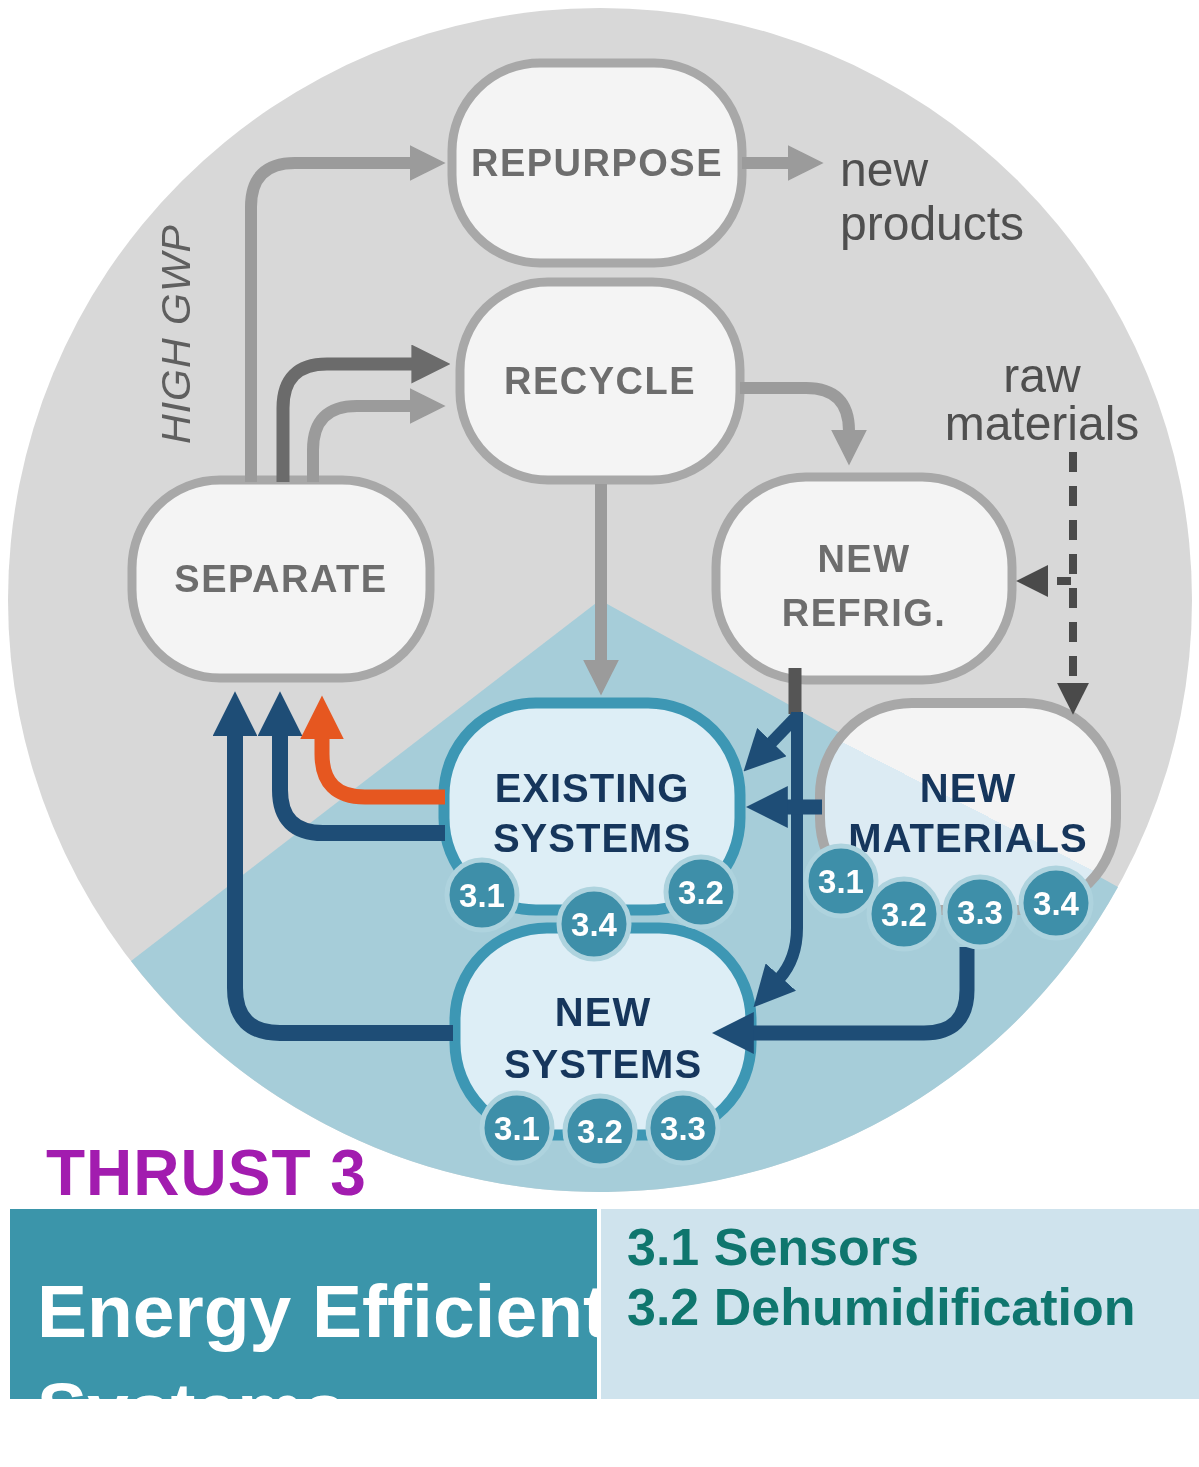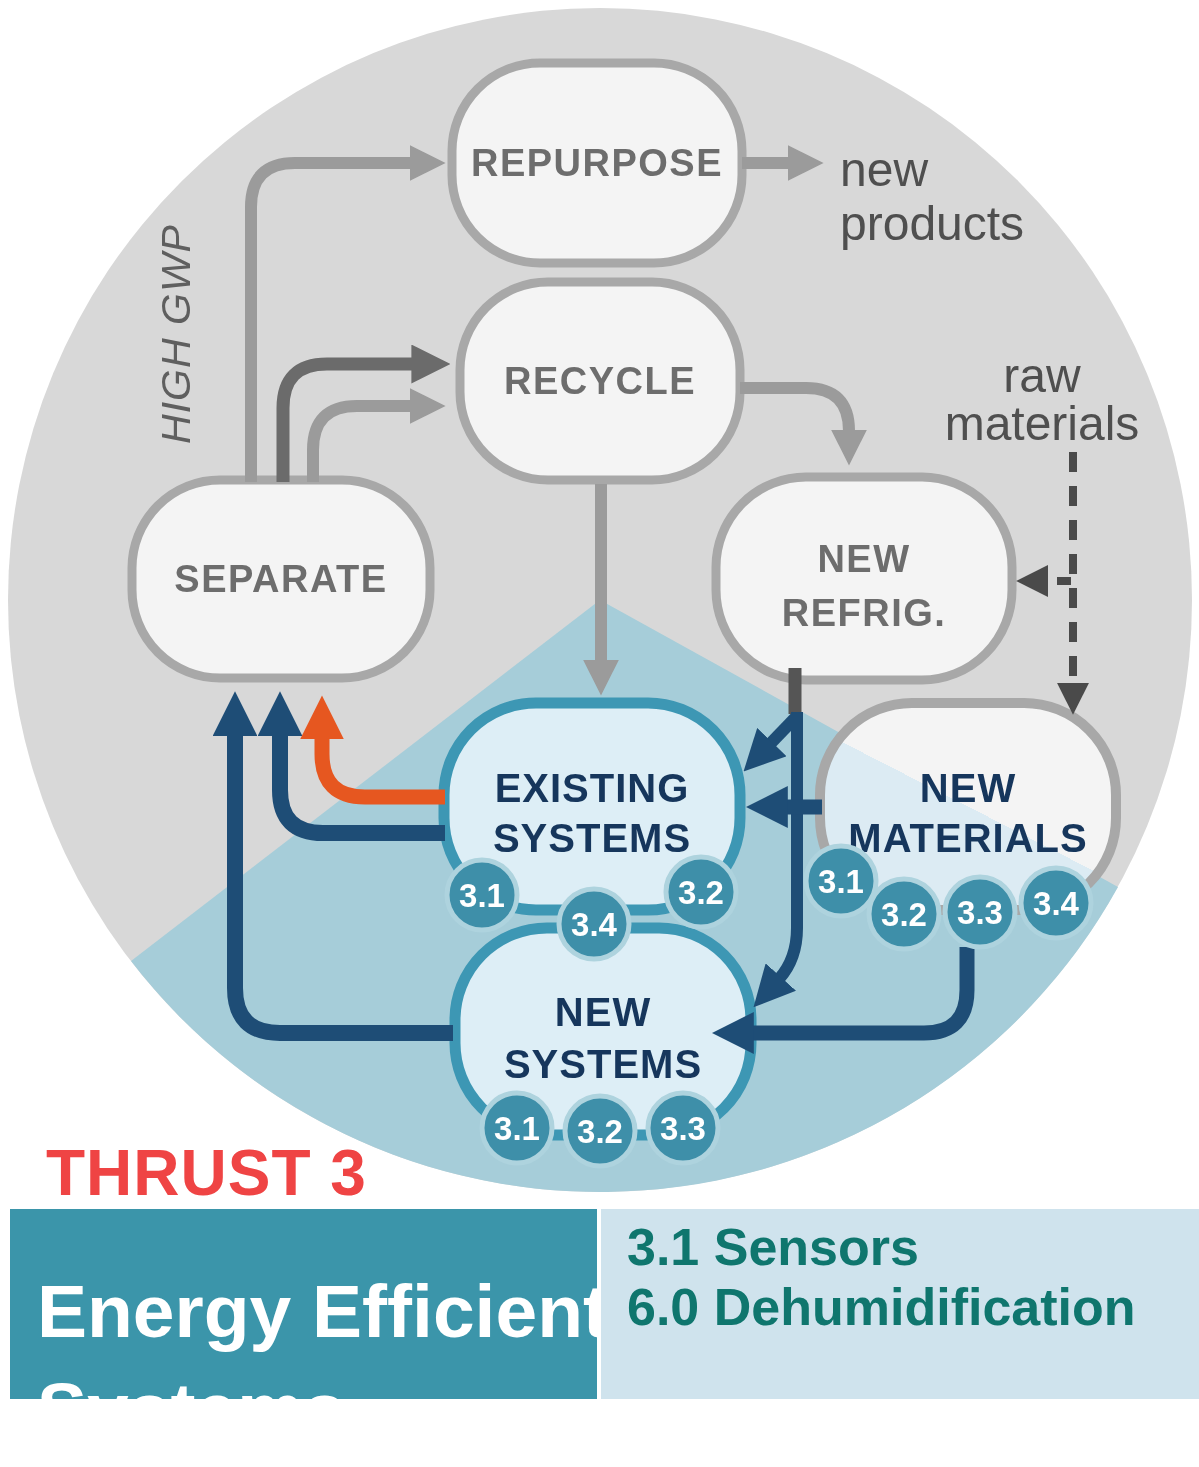--- a/index.html
+++ b/index.html
@@ -6,21 +6,21 @@
   .stage{position:relative;width:1199px;height:1399px;background:#ffffff;overflow:hidden;
          font-family:"Liberation Sans", sans-serif;}
   svg{position:absolute;left:0;top:0;display:block;}
   svg text{font-family:"Liberation Sans", sans-serif;}
   .node-label-gray{font-weight:bold;font-size:38px;fill:#6d6d6d;letter-spacing:1.5px;}
   .node-label-navy{font-weight:bold;font-size:40px;fill:#16365c;letter-spacing:1px;}
   .badge-text{font-weight:bold;font-size:33px;fill:#ffffff;}
   .side-note{font-size:48px;fill:#4f4f4f;}
   .high-gwp{font-size:41px;font-style:italic;fill:#5f5f5f;letter-spacing:1px;}
   .thrust{position:absolute;left:46px;top:1136px;font-size:64px;font-weight:bold;
-          color:#ef4444;letter-spacing:1px;}
+          color:#a21caf;letter-spacing:1px;}
   .banner-teal{position:absolute;left:10px;top:1209px;width:587px;height:246px;background:#3b95aa;}
   .banner-title{position:absolute;left:27px;top:53px;color:#ffffff;font-weight:bold;
                 font-size:75px;line-height:98px;white-space:nowrap;}
   .banner-panel{position:absolute;left:601px;top:1209px;width:598px;height:253px;background:#cfe3ed;}
   .panel-list{position:absolute;left:26px;top:8px;color:#0f766e;font-weight:bold;
               font-size:52px;line-height:60px;white-space:nowrap;}
 </style>
 </head>
 <body>
 
@@ -165,17 +165,17 @@
 <div class="banner-teal">
   <div class="banner-title">
     <div>Energy Efficient</div>
     <div>Systems</div>
   </div>
 </div>
 
 <div class="banner-panel">
   <div class="panel-list">
     <div>3.1 Sensors</div>
-    <div>6.0 Dehumidification</div>
+    <div>3.2 Dehumidification</div>
   </div>
 </div>
 
 </div>
 
 </body></html>

